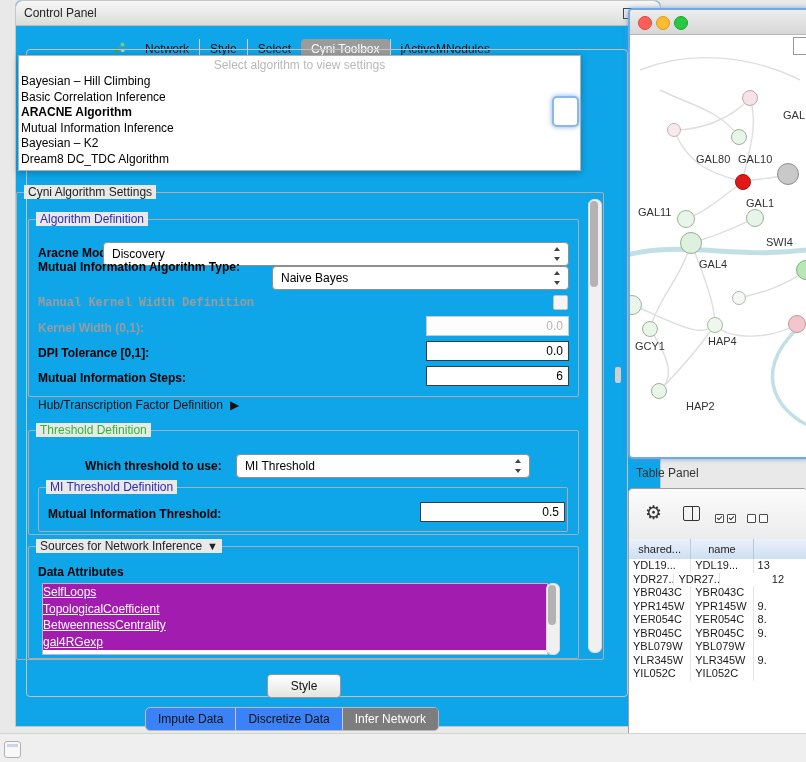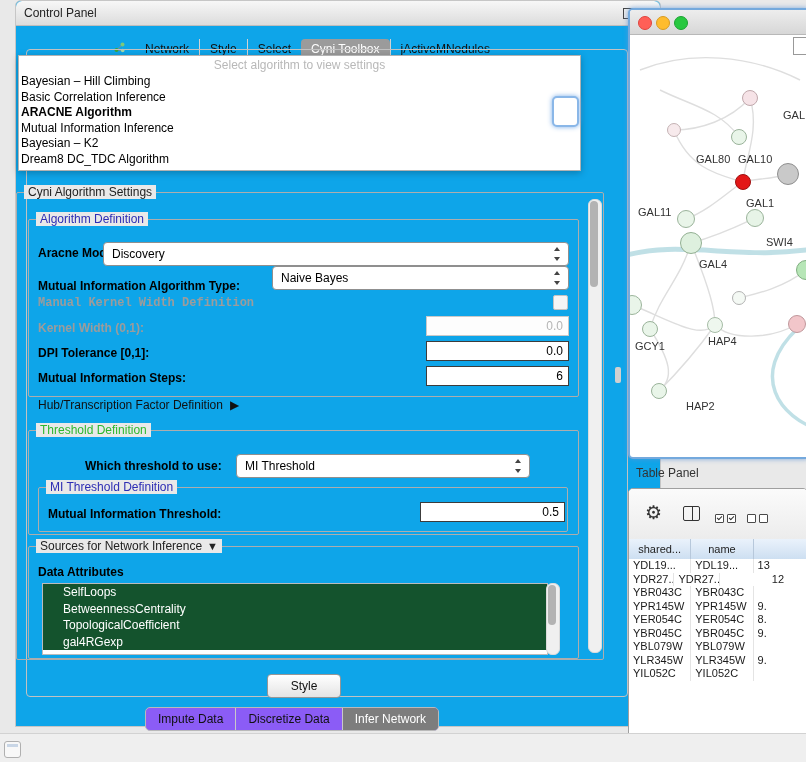--- a/index.html
+++ b/index.html
@@ -47,28 +47,28 @@
        text-align:right;padding:0 5px;height:18px;line-height:18px;outline:none;
        font-family:"Liberation Sans",sans-serif;}
   .tfield.dis{border:1px solid #c9c9c9;color:#b5b5b5;background:#fdfdfd;}
   .cbox{position:absolute;width:13px;height:13px;border:1px solid #c3c3c3;background:#f5f5f5;border-radius:2px;}
   
   .sbar{position:absolute;background:#f0f0f0;border:1px solid #dbdbdb;border-radius:6px;}
   .sthumb{margin:1px;background:#b3b3b3;border-radius:5px;}
   
   #attr-list{position:absolute;left:42px;top:583px;width:504px;height:70px;background:#fff;
        border:1px solid #bbb;overflow:hidden;}
-  .attr-item{height:16.5px;line-height:16.5px;font-size:12px;padding-left:20px;
-       background:#14532d;color:#fff;white-space:nowrap;}
+  .attr-item{height:16.5px;line-height:16.5px;font-size:12px;padding-left:0;
+       background:#a21caf;color:#fff;white-space:nowrap;text-decoration:underline;}
   
   #apply-btn{position:absolute;left:267px;top:674px;width:72px;height:22px;border:1px solid #969696;
        border-radius:4px;background:linear-gradient(#ffffff,#e4e4e4);font-size:12px;text-align:center;
        line-height:22px;}
   #bottom-tabs{position:absolute;left:145px;top:707px;display:flex;border:1px solid #b9b9b9;
-       border-radius:5px;overflow:hidden;background:#8b5cf6;}
+       border-radius:5px;overflow:hidden;background:#3b82f6;}
   .btab{font-size:12px;padding:4px 12px;border-left:1px solid #c9c9c9;color:#111;}
   .btab:first-child{border-left:none;}
   .btab.active{background:#7d7d7d;color:#fff;}
   
   #net-win{position:absolute;left:628px;top:8px;width:178px;height:447px;background:#fff;
        border:2px solid #74a9dd;border-radius:5px;box-shadow:0 0 5px rgba(96,150,215,.8);overflow:hidden;}
   #net-titlebar{position:absolute;left:0;top:0;right:0;height:24px;
        background:linear-gradient(#ededed,#d7d7d7);border-bottom:1px solid #b8b8b8;}
   .tl{position:absolute;top:6px;width:12px;height:12px;border-radius:50%;}
   #tl-red{left:8px;background:#ff5f57;border:1px solid #e0443e;}
@@ -157,21 +157,21 @@
 
   <div class="fieldset" style="left:28px;top:219px;width:549px;height:176px;"></div>
   <div class="ftitle" style="left:36px;top:212px;color:#2d2db4;">Algorithm Definition</div>
 
   <div class="lbl" style="left:38px;top:246px;">Aracne Mode:</div>
   <div class="combo" style="left:103px;top:242px;width:456px;">
     <span>Discovery</span>
     <span class="arr"></span>
   </div>
 
-  <div class="lbl" style="left:38px;top:279px;">Mutual Information Algorithm Type:</div>
+  <div class="lbl" style="left:38px;top:260px;">Mutual Information Algorithm Type:</div>
   <div class="combo" style="left:272px;top:266px;width:287px;">
     <span>Naive Bayes</span>
     <span class="arr"></span>
   </div>
 
   <div class="lbl dis" style="left:38px;top:296px;font-family:Liberation Mono, monospace;">Manual Kernel Width Definition</div>
   <div class="cbox" style="left:553px;top:295px;"></div>
 
   <div class="lbl dis" style="left:38px;top:321px;">Kernel Width (0,1):</div>
   <input class="tfield dis" style="left: 426px; top: 316px; width: 131px;" readonly="" value="0.0">
@@ -203,22 +203,22 @@
   <input class="tfield" style="left: 420px; top: 502px; width: 133px;" readonly="" value="0.5">
 
   <div class="fieldset" style="left:28px;top:546px;width:549px;height:111px;"></div>
   <div class="ftitle" id="src-title" style="left:36px;top:539px;color:#222;">
     <span>Sources for Network Inference</span>
     <span style="font-size:11px;">▼</span>
   </div>
   <div class="lbl" style="left:38px;top:565px;">Data Attributes</div>
   <div id="attr-list">
       <div class="attr-item">SelfLoops</div>
+      <div class="attr-item">TopologicalCoefficient</div>
       <div class="attr-item">BetweennessCentrality</div>
-      <div class="attr-item">TopologicalCoefficient</div>
       <div class="attr-item">gal4RGexp</div>
     </div>
   <div class="sbar" style="left:546px;top:583px;width:12px;height:70px;">
     <div class="sthumb" style="width:8px;height:40px;"></div>
   </div>
 
   <div id="apply-btn">Style</div>
 
   <div id="bottom-tabs">
       <div class="btab">Impute Data</div>

